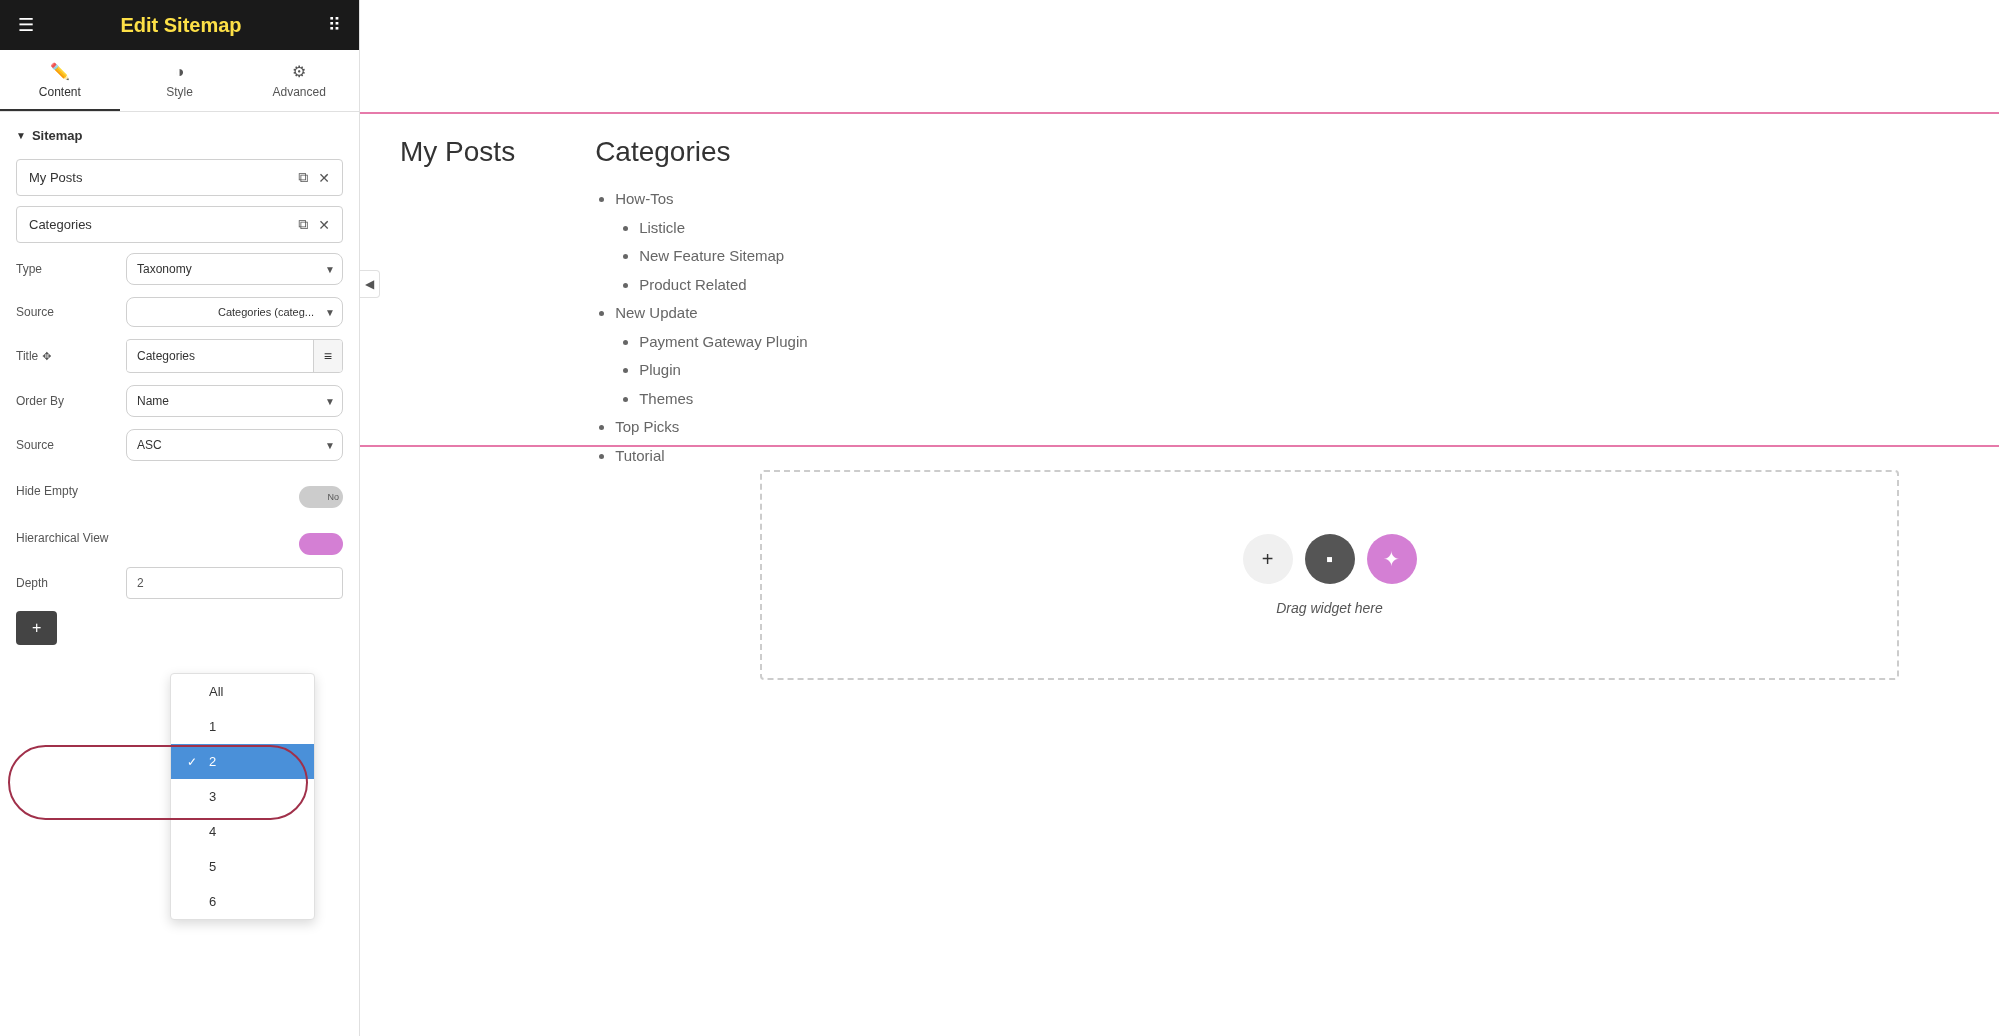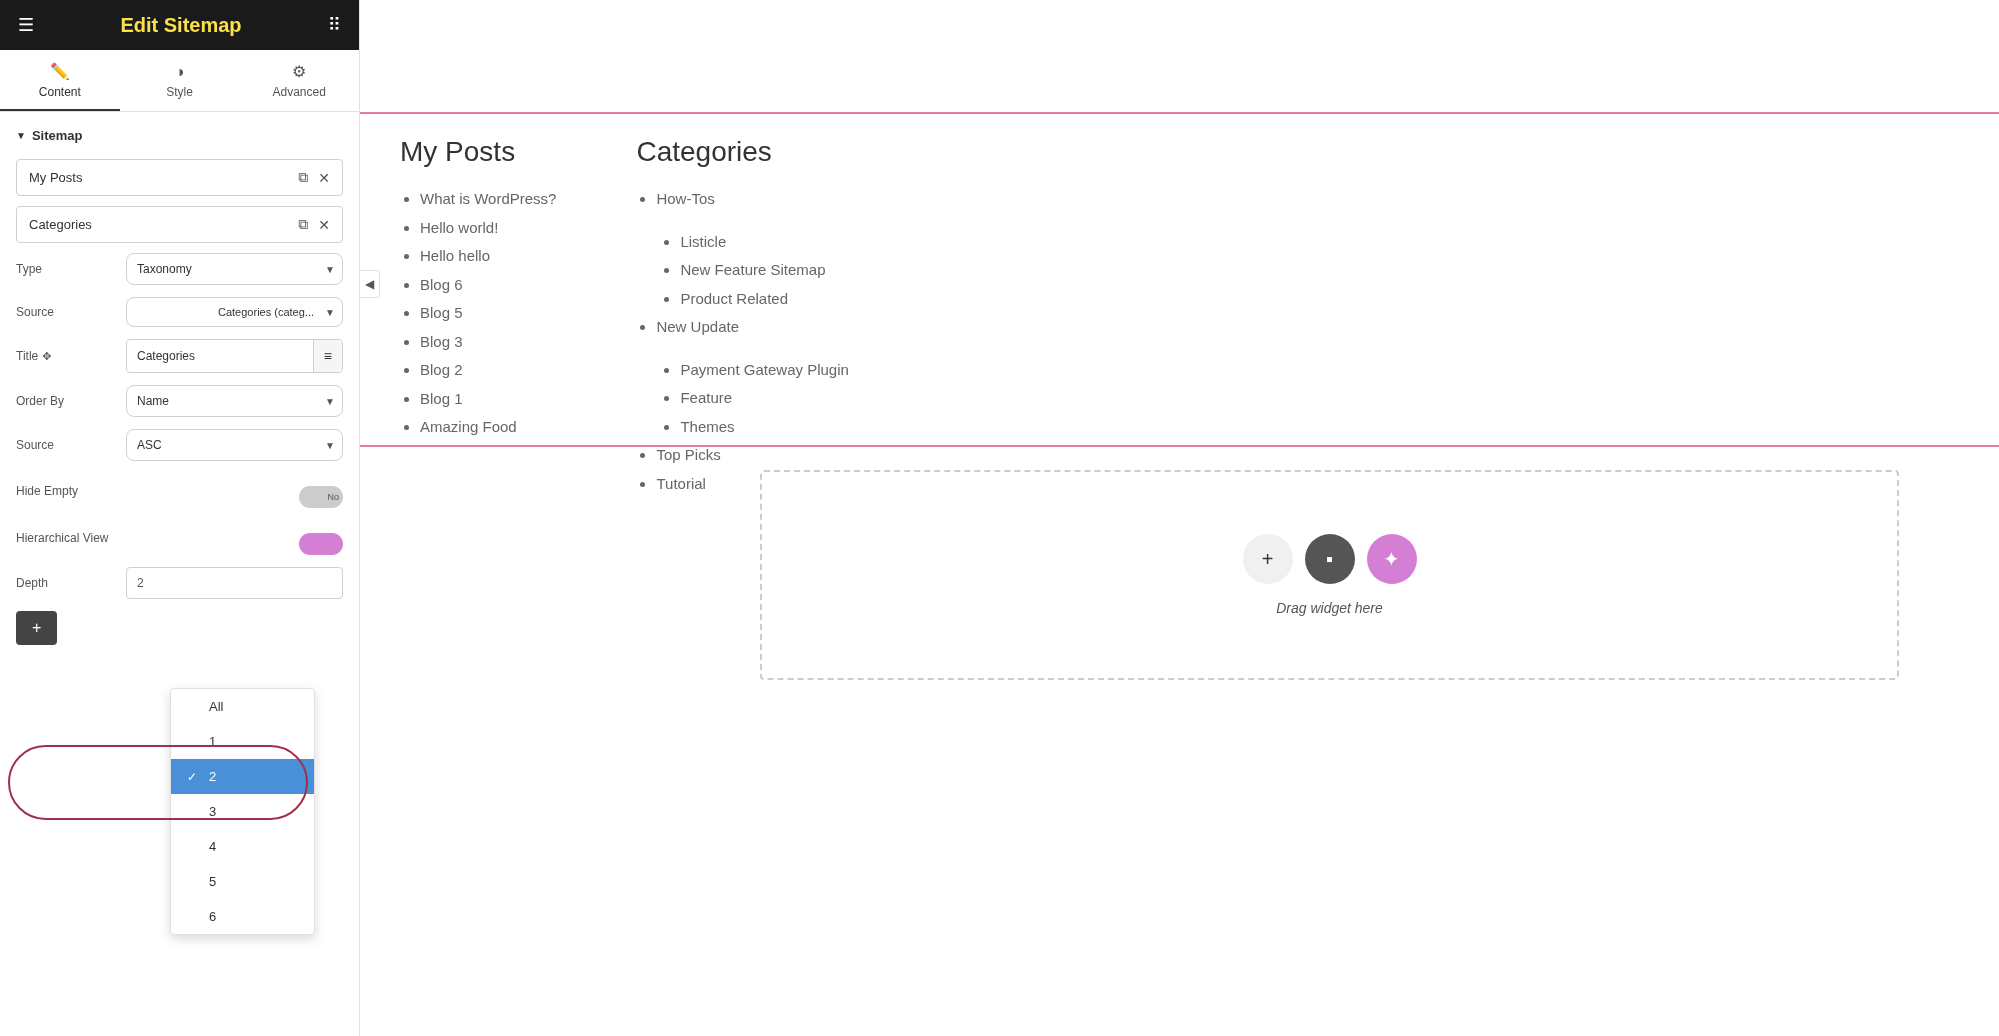--- a/index.html
+++ b/index.html
@@ -248,21 +248,21 @@
       cursor: pointer;
       display: flex;
       align-items: center;
       gap: 4px;
     }
 
     
     .dropdown-overlay {
       position: absolute;
       left: 170px;
-      top: 576px;
+      top: 561px;
       width: 145px;
       background: #fff;
       border: 1px solid #e0e0e0;
       border-radius: 4px;
       box-shadow: 0 4px 12px rgba(0,0,0,0.15);
       z-index: 100;
     }
 
     .dropdown-item {
       padding: 10px 16px;
@@ -360,21 +360,21 @@
     }
 
     .sitemap-column ul li {
       font-size: 15px;
       color: #666;
       margin-bottom: 6px;
       line-height: 1.5;
     }
 
     .sitemap-column ul ul {
-      margin-top: 20px;
+      margin-top: 6px;
       padding-left: 24px;
       list-style: disc;
     }
 
     
     .collapse-btn {
       position: absolute;
       left: 0;
       top: 270px;
       background: #fff;
@@ -632,47 +632,36 @@
 <div class="main-content">
   <div class="canvas-area">
 
     <div class="pink-border-top"></div>
     <div class="pink-border-bottom"></div>
 
     <div class="sitemap-preview">
 
       <div class="sitemap-column">
         <h2>My Posts</h2>
-        <ul>
-          <li>What is WordPress?</li>
-          <li>Hello world!</li>
-          <li>Hello hello</li>
-          <li>Blog 6</li>
-          <li>Blog 5</li>
-          <li>Blog 3</li>
-          <li>Blog 2</li>
-          <li>Blog 1</li>
-          <li>Amazing Food</li>
-        </ul>
       </div>
 
       <div class="sitemap-column">
         <h2>Categories</h2>
         <ul>
           <li>How-Tos
             <ul>
               <li>Listicle</li>
               <li>New Feature Sitemap</li>
               <li>Product Related</li>
             </ul>
           </li>
           <li>New Update
             <ul>
               <li>Payment Gateway Plugin</li>
-              <li>Feature</li>
+              <li>Plugin</li>
               <li>Themes</li>
             </ul>
           </li>
           <li>Top Picks</li>
           <li>Tutorial</li>
         </ul>
       </div>
     </div>
 
     <button class="collapse-btn">◀</button>

